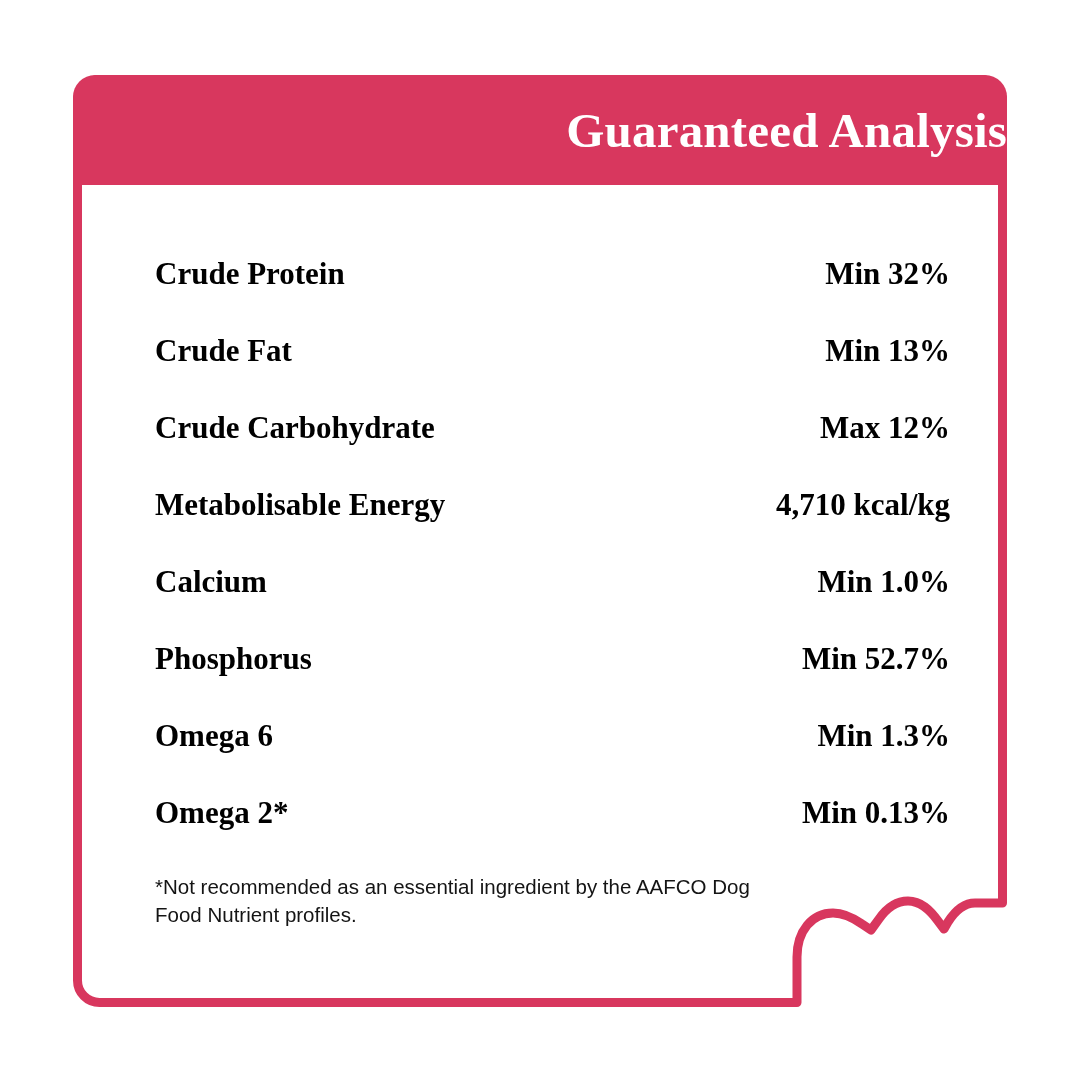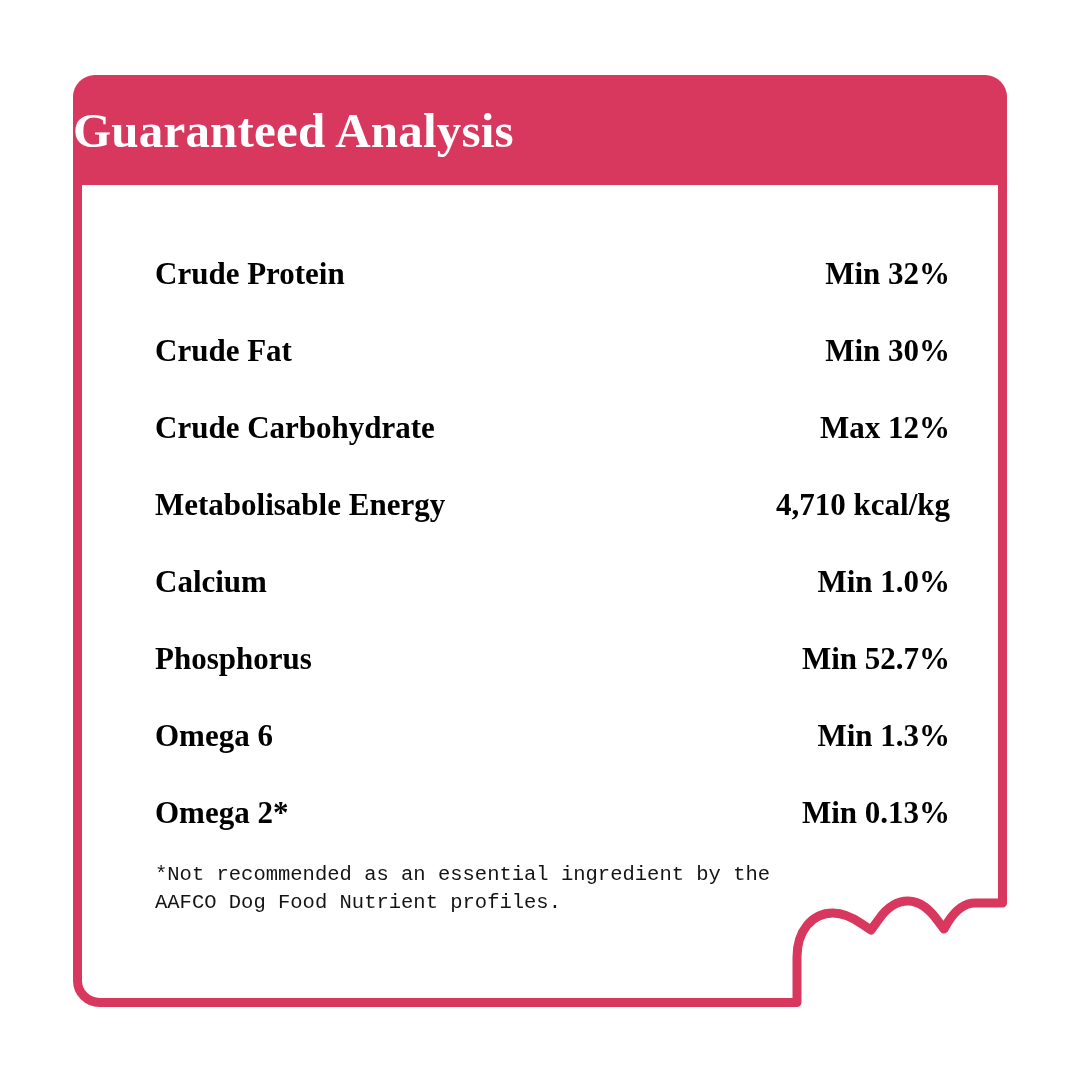--- a/index.html
+++ b/index.html
@@ -36,21 +36,21 @@
   .header-band {
     position: absolute;
     left: 73px;
     top: 75px;
     width: 934px;
     height: 110px;
     background: #d8375e;
     border-radius: 22px 22px 0 0;
     display: flex;
     align-items: center;
-    justify-content: flex-start;
+    justify-content: flex-end;
   }
   .header-title {
     color: #ffffff;
     font-size: 49px;
     font-weight: bold;
     letter-spacing: 0.2px;
     line-height: 1;
     font-family: "Liberation Serif", "DejaVu Serif", serif;
   }
 
@@ -79,27 +79,27 @@
     color: #000000;
     vertical-align: middle;
     padding: 0;
     white-space: nowrap;
     font-family: "Liberation Serif", "DejaVu Serif", serif;
   }
   .row-label { text-align: left; }
   .row-value { text-align: right; }
 
   .footnote {
-    margin-top: 10px;
+    margin-top: 22px;
     font-size: 20.5px;
     font-weight: normal;
     color: #141414;
     line-height: 1.36;
     max-width: 625px;
-    font-family: Liberation Mono, monospace;
+    font-family: Liberation Sans, sans-serif;
   }
 </style>
 </head>
 <body>
 
 <div id="stage">
 
   <svg id="card-outline" viewBox="0 0 1080 1080" xmlns="http://www.w3.org/2000/svg">
     <path d="M 99.5,79.5
              L 980.5,79.5
@@ -129,21 +129,21 @@
 
   <div class="card-body">
     <table class="rows">
       <tbody>
         <tr class="row">
           <td class="row-label">Crude Protein</td>
           <td class="row-value">Min 32%</td>
         </tr>
         <tr class="row">
           <td class="row-label">Crude Fat</td>
-          <td class="row-value">Min 30%</td>
+          <td class="row-value">Min 13%</td>
         </tr>
         <tr class="row">
           <td class="row-label">Crude Carbohydrate</td>
           <td class="row-value">Max 12%</td>
         </tr>
         <tr class="row">
           <td class="row-label">Metabolisable Energy</td>
           <td class="row-value">4,710 kcal/kg</td>
         </tr>
         <tr class="row">

